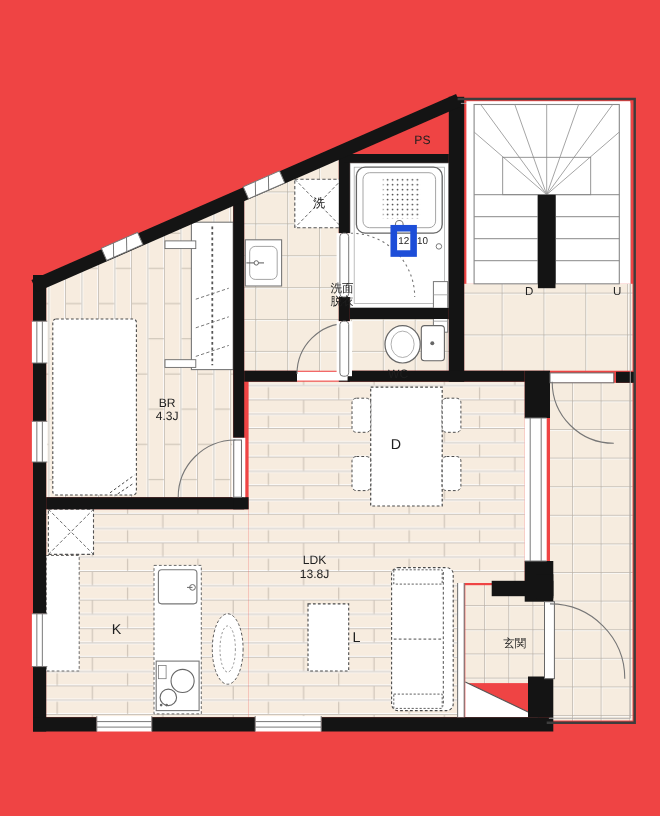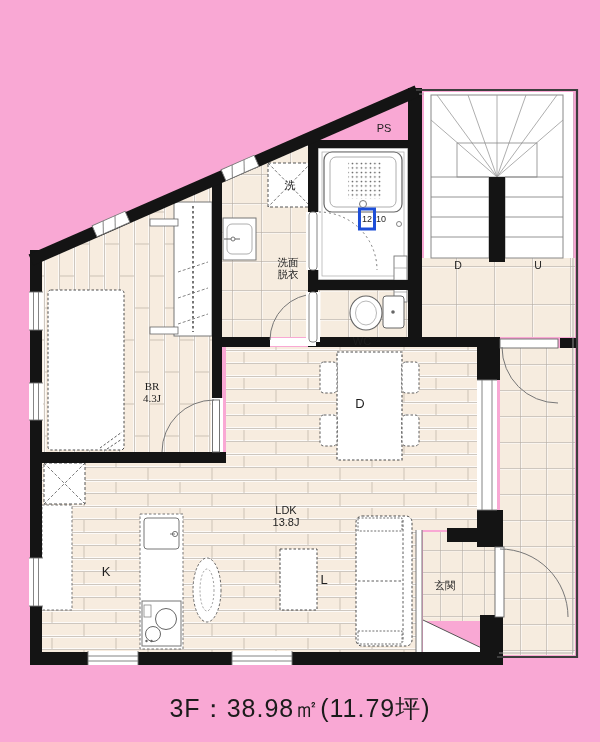--- a/index.html
+++ b/index.html
@@ -1,23 +1,23 @@
 <!DOCTYPE html>
 <html><head>
 <meta charset="utf-8">
 <style>
   html,body{margin:0;padding:0;background:#ffffff;}
-  #stage{position:relative;width:600px;height:742px;background:#f9a8d4;overflow:hidden;
+  #stage{position:relative;width:600px;height:742px;background:#ef4444;overflow:hidden;
          font-family:"Liberation Sans",sans-serif;}
   svg{position:absolute;left:0;top:0;}
   .lbl{position:absolute;transform:translate(-50%,-50%);color:#1f1f1f;
        text-align:center;white-space:nowrap;line-height:12px;}
-  .f9{font-size:9px;}  .f10{font-size:10.5px;} .f11{font-size:11px;}
+  .f9{font-size:9px;}  .f10{font-size:10.5px;margin-left:23px;} .f11{font-size:11px;}
   .f13{font-size:13px;}
-  .boxed{border:3px solid #1d4ed8;padding:4px 1px;display:inline-block;line-height:9px;}
+  .boxed{border:6px solid #1d4ed8;padding:4px 1px;display:inline-block;line-height:9px;}
   #caption{position:absolute;left:0;top:692px;width:600px;text-align:center;
            font-size:25px;font-weight:500;letter-spacing:1px;color:#1b1b1b;}
 </style>
 </head>
 <body>
 
 <div id="stage">
 
 <svg width="600" height="742" viewBox="0 0 600 742">
   <defs>
@@ -308,24 +308,23 @@
     </g>
     <rect x="489" y="177" width="16" height="85" fill="#141414"></rect>
   </g>
 </svg>
 
 <div class="lbl f11" style="left:384px;top:128px;">PS</div>
 <div class="lbl f11" style="left:290px;top:185px;">洗</div>
 <div class="lbl f9" style="left:372px;top:219px;"><span class="boxed">12</span><span>10</span></div>
 <div class="lbl f10" style="left:288px;top:268px;"><span>洗面</span><br><span>脱衣</span></div>
 <div class="lbl f11" style="left:362px;top:313px;margin-top:28px;">WC</div>
-<div class="lbl f11" style="left:152px;top:392px;font-family:Liberation Serif, serif;"><span>BR</span><br><span>4.3J</span></div>
+<div class="lbl f11" style="left:152px;top:373px;"><span>BR</span><br><span>4.3J</span></div>
 <div class="lbl f13" style="left:360px;top:404px;">D</div>
 <div class="lbl f11" style="left:286px;top:516px;"><span>LDK</span><br><span>13.8J</span></div>
 <div class="lbl f13" style="left:106px;top:572px;">K</div>
 <div class="lbl f13" style="left:324px;top:580px;">L</div>
 <div class="lbl f10" style="left:445px;top:585px;">玄関</div>
 <div class="lbl f10" style="left:458px;top:265px;">D</div>
 <div class="lbl f10" style="left:538px;top:265px;">U</div>
 
-<div id="caption">3F：38.98㎡(11.79坪)</div>
 
 </div>
 
 </body></html>

